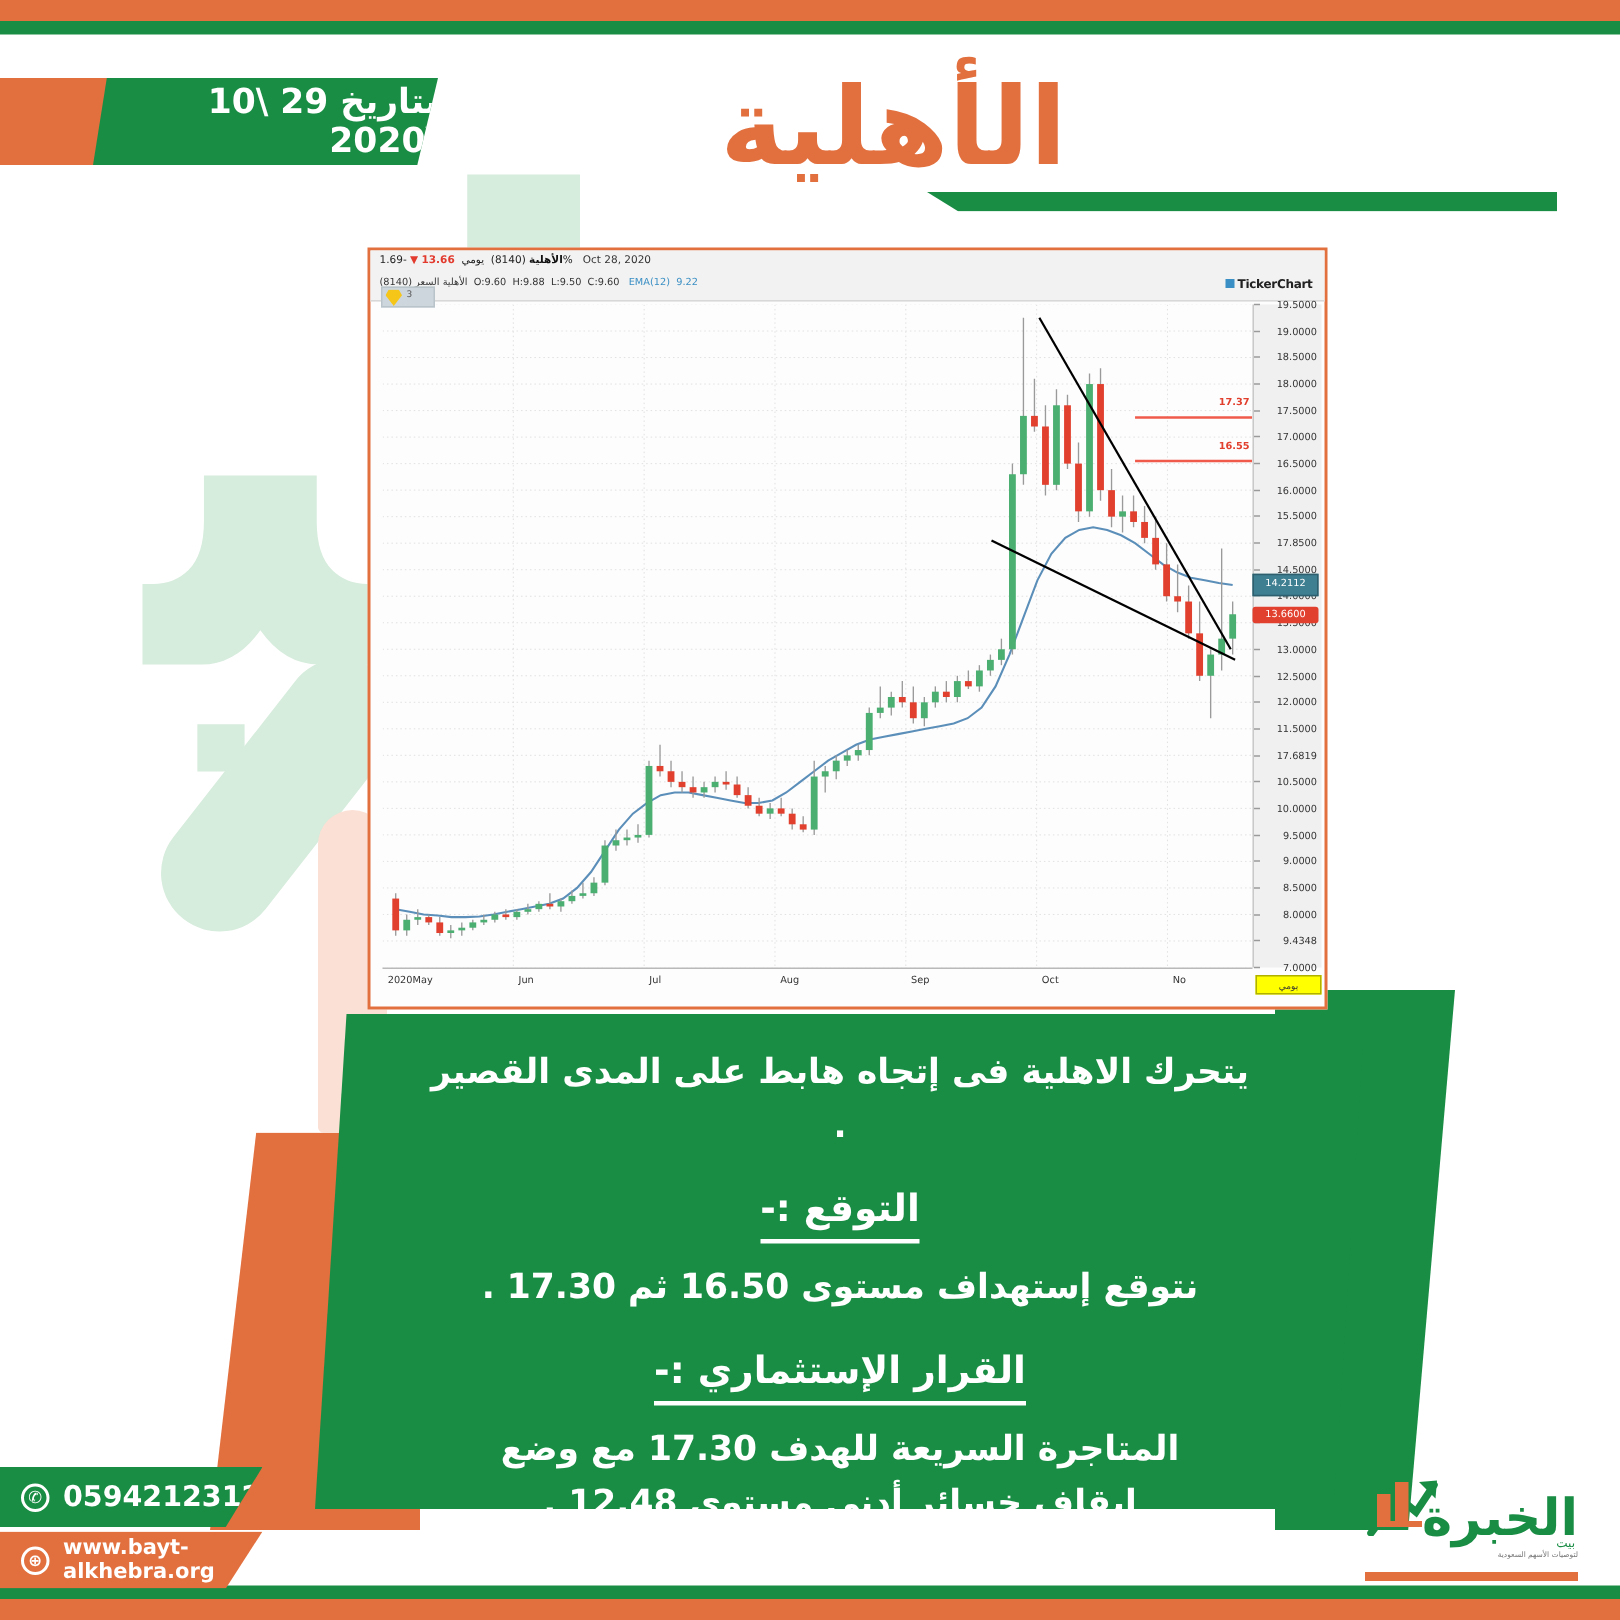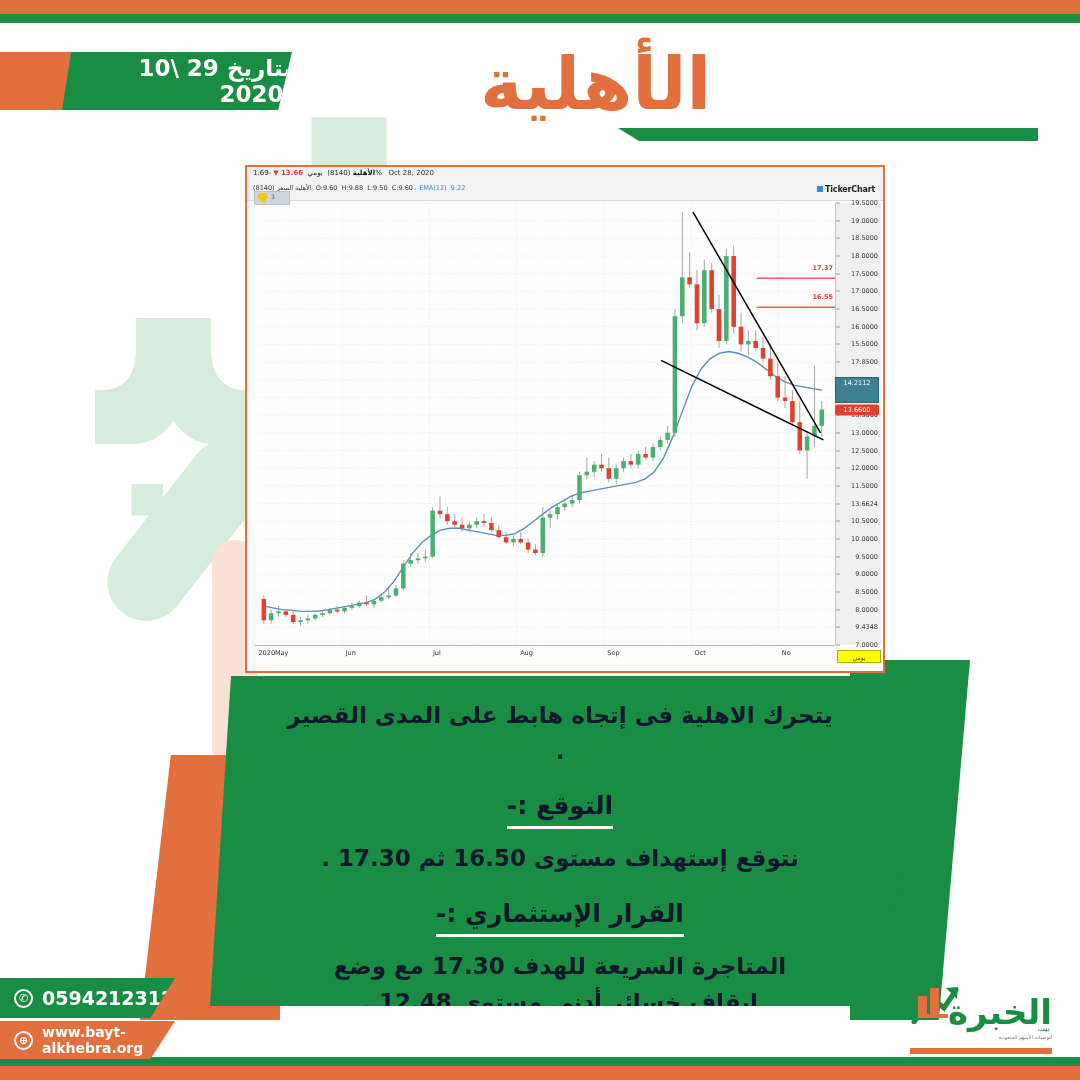--- a/index.html
+++ b/index.html
@@ -105,21 +105,21 @@
   }
   .axis-y span {
     position:absolute; right:3px; font-size:6.5px; color:#333; white-space:nowrap;
     transform:translateY(-50%);
   }
   .axis-y .tickmark {
     position:absolute; left:0; width:4px; height:1px; background:#9a9a9a;
     transform:translateY(-50%);
   }
   .badge-ema {
-    position:absolute; right:2px; width:44px; height:26px; background:#3f7f92;
+    position:absolute; right:2px; width:44px; height:15px; background:#3f7f92;
     color:#fff; font-size:6.5px; line-height:11px; text-align:center;
     transform:translateY(-50%); border:1px solid #2d5f6e;
   }
   .badge-last {
     position:absolute; right:2px; width:44px; height:11px; background:#e2402f;
     color:#fff; font-size:6.5px; line-height:11px; text-align:center;
     transform:translateY(-50%); border-radius:2px;
   }
   .axis-x {
     position:absolute; left:8px; right:48px; bottom:8px; height:18px;
@@ -131,21 +131,21 @@
     background:#ffff00; border:1px solid #b0b000;
     font-size:6px; color:#333; text-align:center; line-height:13px; direction:rtl;
   }
   .lvl-label { position:absolute; font-size:6.5px; color:#e2402f; font-weight:bold; }
 
   
   .analysis {
     position:absolute; left:210px; top:676px; width:700px; height:330px;
     background:#1a8d45;
     clip-path: polygon(3% 0, 100% 0, 97% 100%, 0 100%);
-    color:#0f172a; direction:rtl; text-align:center;
+    color:#ffffff; direction:rtl; text-align:center;
     padding:22px 70px 0 70px;
   }
   .an-line { font-size:23px; font-weight:bold; line-height:1.55; }
   .an-head { font-size:25px; font-weight:bold; margin-top:12px; display:inline-block;
              border-bottom:3px solid #fff; padding-bottom:6px; }
   .an-gap { height:10px; }
 
   
   .ft-phone {
     position:absolute; left:0; top:978px; width:175px; height:40px;
@@ -457,21 +457,21 @@
         <span style="top: 48%;">13.5000</span>
         <div class="tickmark" style="top: 52%;"></div>
         <span style="top: 52%;">13.0000</span>
         <div class="tickmark" style="top: 56%;"></div>
         <span style="top: 56%;">12.5000</span>
         <div class="tickmark" style="top: 60%;"></div>
         <span style="top: 60%;">12.0000</span>
         <div class="tickmark" style="top: 64%;"></div>
         <span style="top: 64%;">11.5000</span>
         <div class="tickmark" style="top: 68%;"></div>
-        <span style="top: 68%;">13.6624</span>
+        <span style="top: 68%;">17.6819</span>
         <div class="tickmark" style="top: 72%;"></div>
         <span style="top: 72%;">10.5000</span>
         <div class="tickmark" style="top: 76%;"></div>
         <span style="top: 76%;">10.0000</span>
         <div class="tickmark" style="top: 80%;"></div>
         <span style="top: 80%;">9.5000</span>
         <div class="tickmark" style="top: 84%;"></div>
         <span style="top: 84%; margin-left: 16px;">9.0000</span>
         <div class="tickmark" style="top: 88%;"></div>
         <span style="top: 88%;">8.5000</span>

